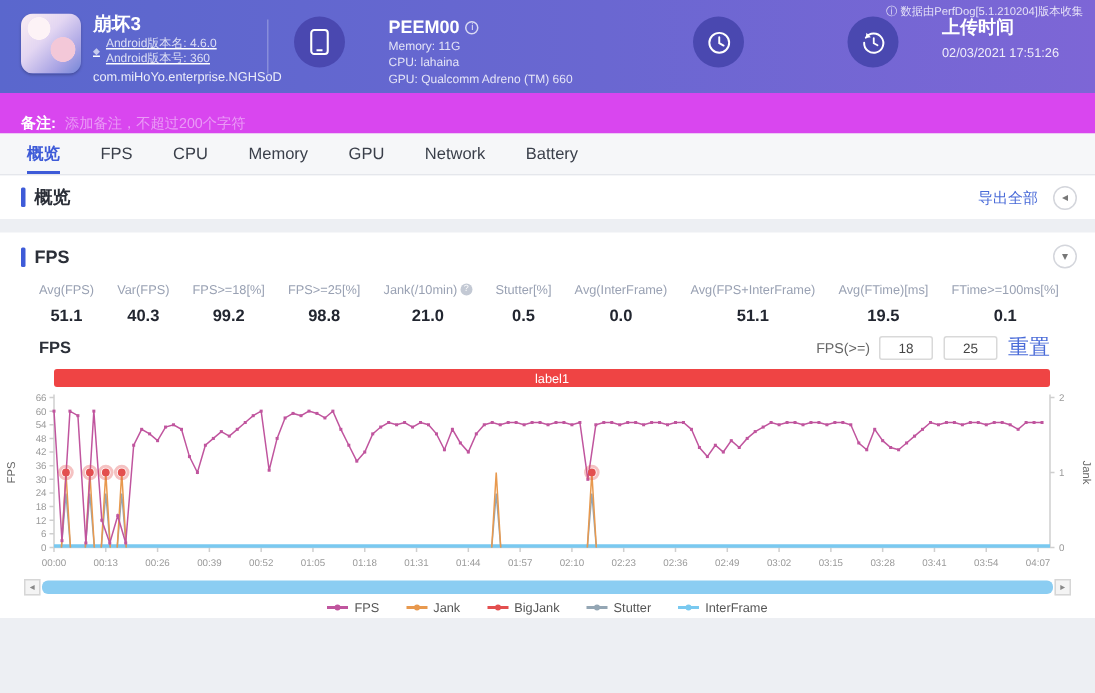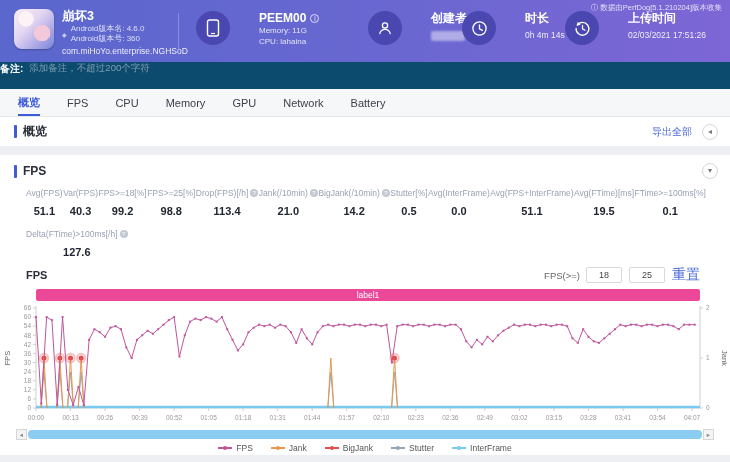--- a/index.html
+++ b/index.html
@@ -12,21 +12,21 @@
     background:linear-gradient(90deg,#5a67cd 0%,#6a67d1 55%,#7d66d6 100%); color:#fff; }
   .app-block { position:absolute; left:14px; top:9px; display:flex; }
   .app-icon { width:40px; height:40px; border-radius:8px; flex:none;
     background:
       radial-gradient(circle at 30% 25%, #fdf3f6 0 18%, transparent 19%),
       radial-gradient(circle at 70% 60%, #f3c8d8 0 22%, transparent 23%),
       linear-gradient(135deg,#fbeef2 0%,#e3d6f2 40%,#a9a4e4 75%,#7487d8 100%);
     box-shadow:0 1px 2px rgba(0,0,0,.25); }
   .app-meta { margin-left:8px; }
   .app-title { font-size:12.5px; font-weight:bold; line-height:14px; }
-  .app-vers { display:flex; align-items:center; margin-top:1px; }
+  .app-vers { display:flex; align-items:center; margin-top:1px;text-decoration:underline; }
   .diamond { font-size:6px; color:rgba(255,255,255,.65); margin-right:4px; }
   .ver-line { font-size:8px; line-height:10px; color:rgba(255,255,255,.78); }
   .app-pkg { font-size:8.5px; color:rgba(255,255,255,.88); margin-top:2px; }
   .v-divider { position:absolute; left:178px; top:13px; width:1px; height:36px;
     background:rgba(255,255,255,.25); }
   .info-block { position:absolute; top:11px; display:flex;gap:20px; }
   .icon-circle { width:34px; height:34px; border-radius:50%; background:#4a48b0;
     display:flex; align-items:center; justify-content:center; flex:none; }
   .blk-meta { margin-left:9px; }
   .blk-title-row { display:flex; align-items:center; }
@@ -34,22 +34,22 @@
   .info-badge { width:9px; height:9px; border:1px solid rgba(255,255,255,.75); border-radius:50%;
     font-size:6.5px; line-height:7px; text-align:center; color:rgba(255,255,255,.85); margin-left:4px; }
   .blk-line { font-size:8px; line-height:11px; color:rgba(255,255,255,.82); }
   .blk-value { font-size:8.5px; color:rgba(255,255,255,.88); margin-top:5px; }
   .redacted-pill { width:34px; height:10px; margin-top:6px; border-radius:2px;
     background:rgba(255,255,255,.45); filter:blur(1.2px); }
   .collect-note { position:absolute; right:8px; top:3px; font-size:7.5px;
     color:rgba(255,255,255,.8); }
 
   
-  .note-bar { height:27px; flex:none; background:#0c4a6e; display:flex; align-items:flex-start;
-    }
+  .note-bar { height:27px; flex:none; background:#d946ef; display:flex; align-items:flex-end;
+    padding-left:14px; }
   .note-label { color:#fff; font-size:10px; font-weight:bold; }
   .note-placeholder { color:rgba(255,255,255,.45); font-size:9.5px; margin-left:6px; }
 
   
   .tabs { height:28px; flex:none; background:#f6f7f9; border-bottom:1px solid #e5e7ec;
     display:flex; align-items:stretch; padding-left:18px; }
   .tab { font-size:11px; color:#3a3f4a; display:flex; align-items:center;
     margin-right:27px; cursor:pointer; border-bottom:2px solid transparent; padding-top:2px; }
   .tab.active { color:#3e5bd8; font-weight:bold; border-bottom-color:#3e5bd8; }
 
@@ -77,21 +77,21 @@
   .stats-row2 { padding:12px 0 2px 26px; display:flex; }
 
   
   .chart-ctrl-row { display:flex; align-items:center; padding:6px 30px 2px 26px; }
   .chart-name { font-size:11px; font-weight:bold; color:#2b2f38; margin-right:auto; }
   .thr-label { font-size:9.5px; color:#666; margin-right:6px; }
   .thr-input { width:36px; height:16px; border:1px solid #d9d9d9; border-radius:2px;
     font-size:9px; text-align:center; color:#444; margin-right:7px;
     font-family:"Liberation Sans", sans-serif; }
   .reset-btn { font-size:14px; color:#4a6bd8; cursor:pointer; }
-  .band { height:12px; margin:3px 30px 1px 36px; background:#ec4899; border-radius:2px;
+  .band { height:12px; margin:3px 30px 1px 36px; background:#ef4444; border-radius:2px;
     color:#fff; font-size:8.5px; text-align:center; line-height:12px; }
 
   
   .chart-svg { display:block; }
   .scroll-row { display:flex; align-items:center; margin:1px 16px 0 16px; height:11px; }
   .sb-btn { width:11px; height:11px; border:1px solid #d6d6d6; background:#f4f4f4;
     font-size:6.5px; line-height:9px; text-align:center; color:#888; cursor:pointer; flex:none; }
   .sb-track { flex:1; height:9px; background:#8bcdf2; border-radius:4px; margin:0 1px; cursor:pointer; }
   .legend { display:flex; justify-content:center; align-items:center; gap:18px; height:14px;
     margin-top:1px; }
@@ -130,46 +130,31 @@
             <line x1="5" y1="14.5" x2="9" y2="14.5" stroke="#fff" stroke-width="1.2"></line>
           </svg>
       </div>
       <div class="blk-meta">
         <div class="blk-title-row">
           <span class="blk-title">PEEM00</span>
           <span class="info-badge">i</span>
         </div>
         <div class="blk-line">Memory: 11G</div>
         <div class="blk-line">CPU: lahaina</div>
-      </div>
-    </div>
-
-    <div class="info-block" style="left:368px">
-      <div class="icon-circle">
-        <svg width="16" height="16" viewBox="0 0 16 16">
-            <circle cx="8" cy="5.4" r="2.6" fill="none" stroke="#fff" stroke-width="1.3"></circle>
-            <path d="M2.8 13.6 C3.5 10.6 5.5 9.4 8 9.4 C10.5 9.4 12.5 10.6 13.2 13.6" fill="none" stroke="#fff" stroke-width="1.3" stroke-linecap="round"></path>
-          </svg>
-      </div>
-      <div class="blk-meta">
-        <div class="blk-title">创建者</div>
-        <div class="redacted-pill"></div>
-      </div>
-    </div>
+        <div class="blk-line">GPU: Qualcomm Adreno (TM) 660</div>
+      </div>
+    </div>
+
 
     <div class="info-block" style="left:462px">
       <div class="icon-circle">
         <svg width="17" height="17" viewBox="0 0 17 17">
             <circle cx="8.5" cy="8.5" r="6.6" fill="none" stroke="#fff" stroke-width="1.3"></circle>
             <path d="M8.5 4.8 V8.8 L11.4 10.4" fill="none" stroke="#fff" stroke-width="1.3" stroke-linecap="round"></path>
           </svg>
-      </div>
-      <div class="blk-meta">
-        <div class="blk-title">时长</div>
-        <div class="blk-value">0h 4m 14s</div>
       </div>
     </div>
 
     <div class="info-block" style="left:565px">
       <div class="icon-circle">
         <svg width="17" height="17" viewBox="0 0 17 17">
             <path d="M3.2 5.2 A6.4 6.4 0 1 1 2.1 8.5" fill="none" stroke="#fff" stroke-width="1.3" stroke-linecap="round"></path>
             <path d="M3.6 1.8 L3.2 5.4 L6.6 4.8" fill="#fff"></path>
             <path d="M8.5 5.4 V8.8 L11 10.2" fill="none" stroke="#fff" stroke-width="1.2" stroke-linecap="round"></path>
           </svg>
@@ -234,41 +219,27 @@
           <div class="stat-value">99.2</div>
         </div>
         <div class="stat">
           <div class="stat-label">
             <span>FPS&gt;=25[%]</span>
           </div>
           <div class="stat-value">98.8</div>
         </div>
         <div class="stat">
           <div class="stat-label">
-            <span>Drop(FPS)[/h]</span>
-            <span class="stat-info">?</span>
-          </div>
-          <div class="stat-value">113.4</div>
-        </div>
-        <div class="stat">
-          <div class="stat-label">
             <span>Jank(/10min)</span>
             <span class="stat-info">?</span>
           </div>
           <div class="stat-value">21.0</div>
         </div>
         <div class="stat">
           <div class="stat-label">
-            <span>BigJank(/10min)</span>
-            <span class="stat-info">?</span>
-          </div>
-          <div class="stat-value">14.2</div>
-        </div>
-        <div class="stat">
-          <div class="stat-label">
             <span>Stutter[%]</span>
           </div>
           <div class="stat-value">0.5</div>
         </div>
         <div class="stat">
           <div class="stat-label">
             <span>Avg(InterFrame)</span>
           </div>
           <div class="stat-value">0.0</div>
         </div>
@@ -282,29 +253,20 @@
           <div class="stat-label">
             <span>Avg(FTime)[ms]</span>
           </div>
           <div class="stat-value">19.5</div>
         </div>
         <div class="stat">
           <div class="stat-label">
             <span>FTime&gt;=100ms[%]</span>
           </div>
           <div class="stat-value">0.1</div>
-        </div>
-      </div>
-    <div class="stats-row2" id="stats-row2">
-        <div class="stat">
-          <div class="stat-label">
-            <span>Delta(FTime)&gt;100ms[/h]</span>
-            <span class="stat-info">?</span>
-          </div>
-          <div class="stat-value">127.6</div>
         </div>
       </div>
 
     <div class="chart-ctrl-row">
       <span class="chart-name">FPS</span>
       <span class="thr-label">FPS(&gt;=)</span>
       <input class="thr-input" value="18" style="">
       <input class="thr-input" value="25" style="">
       <span class="reset-btn">重置</span>
     </div>

